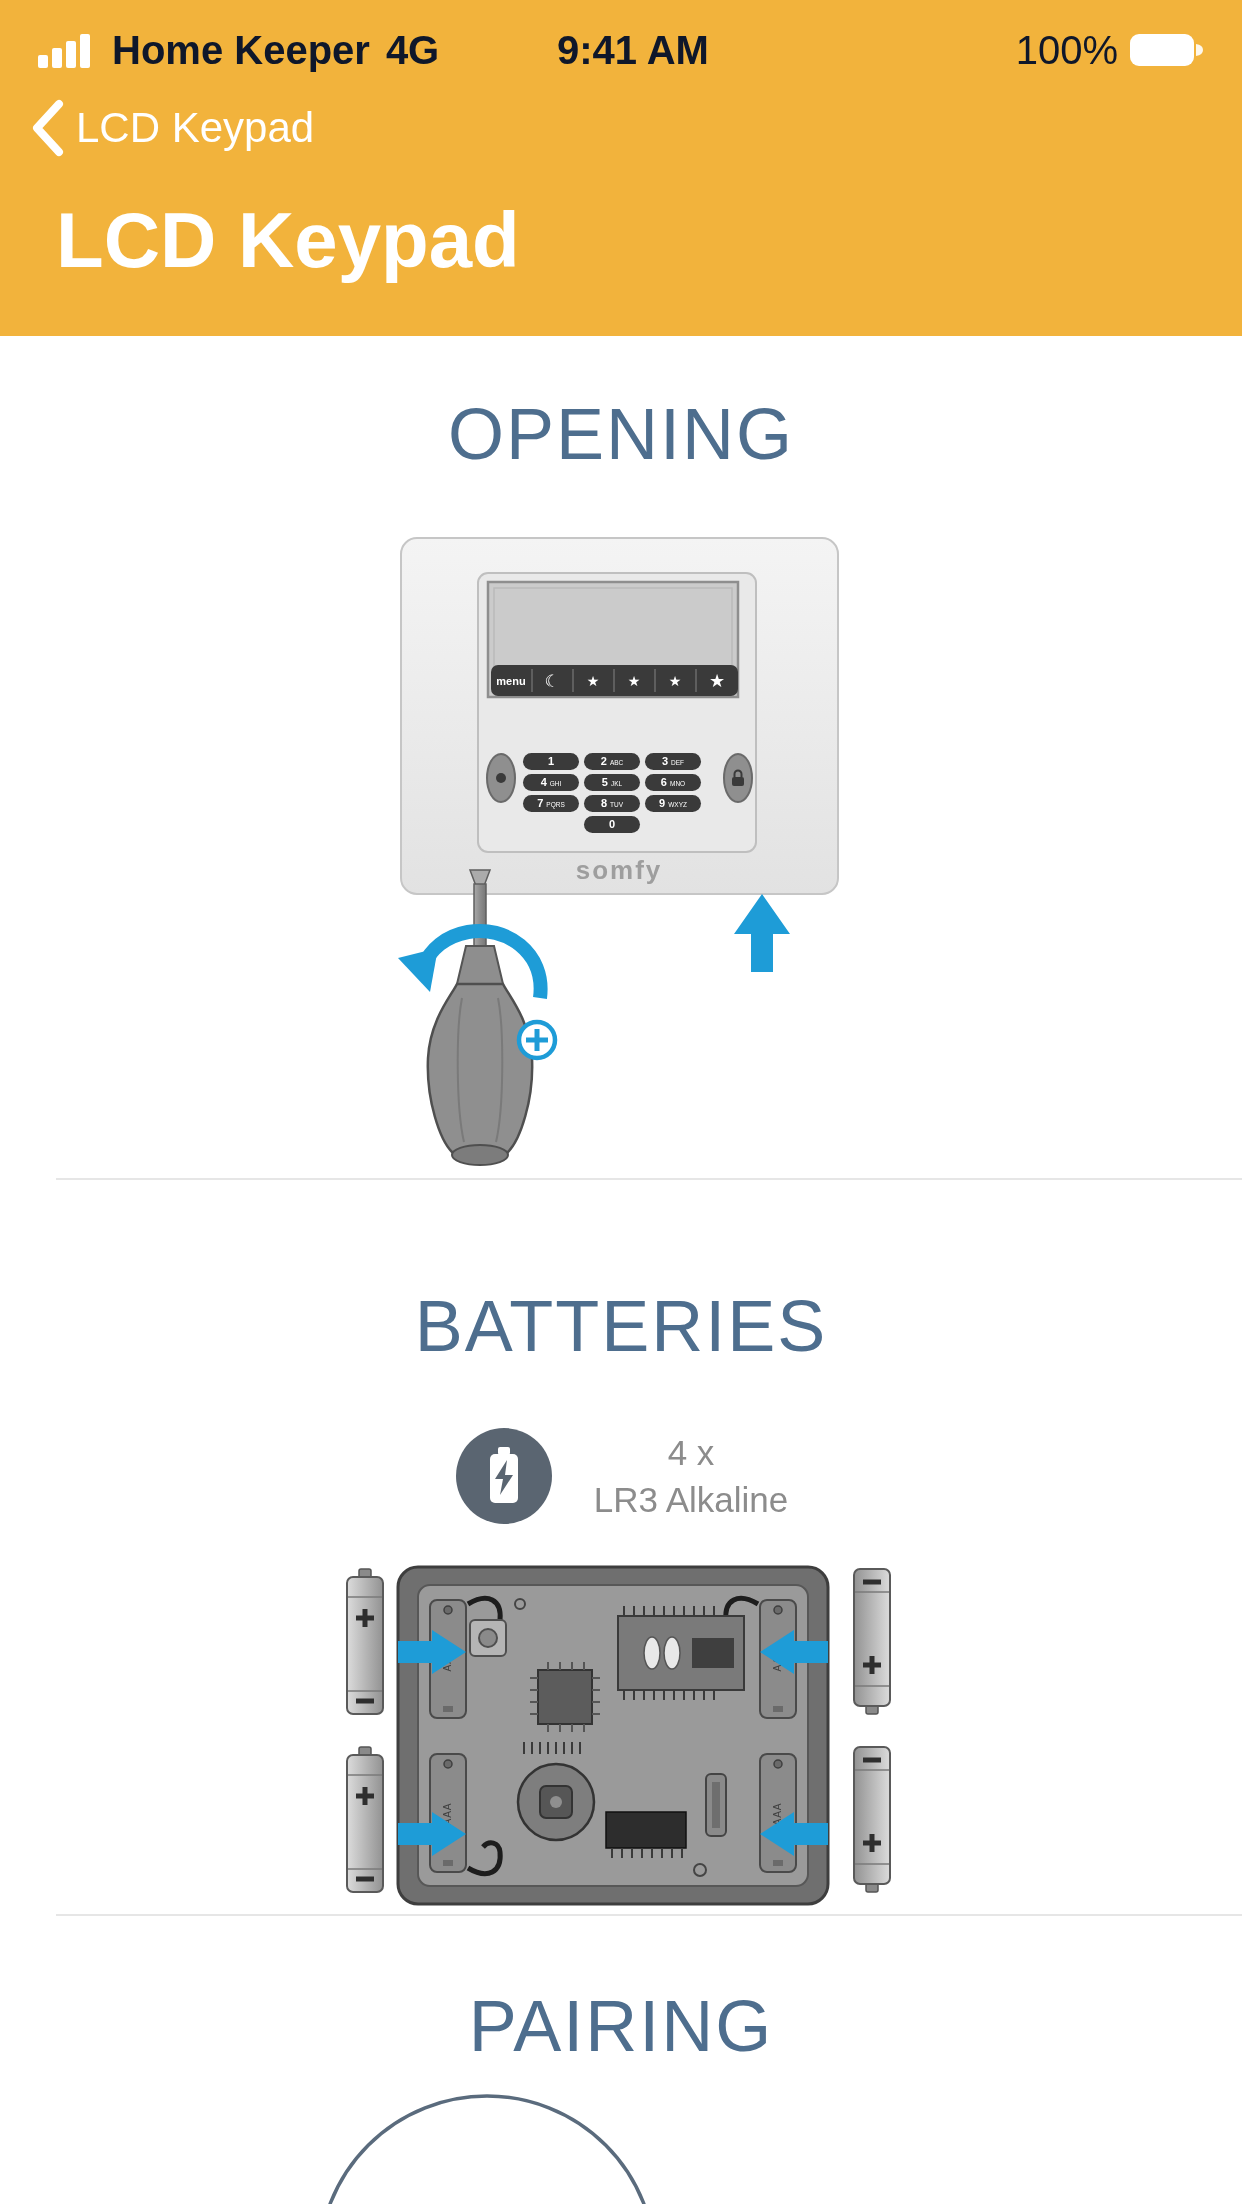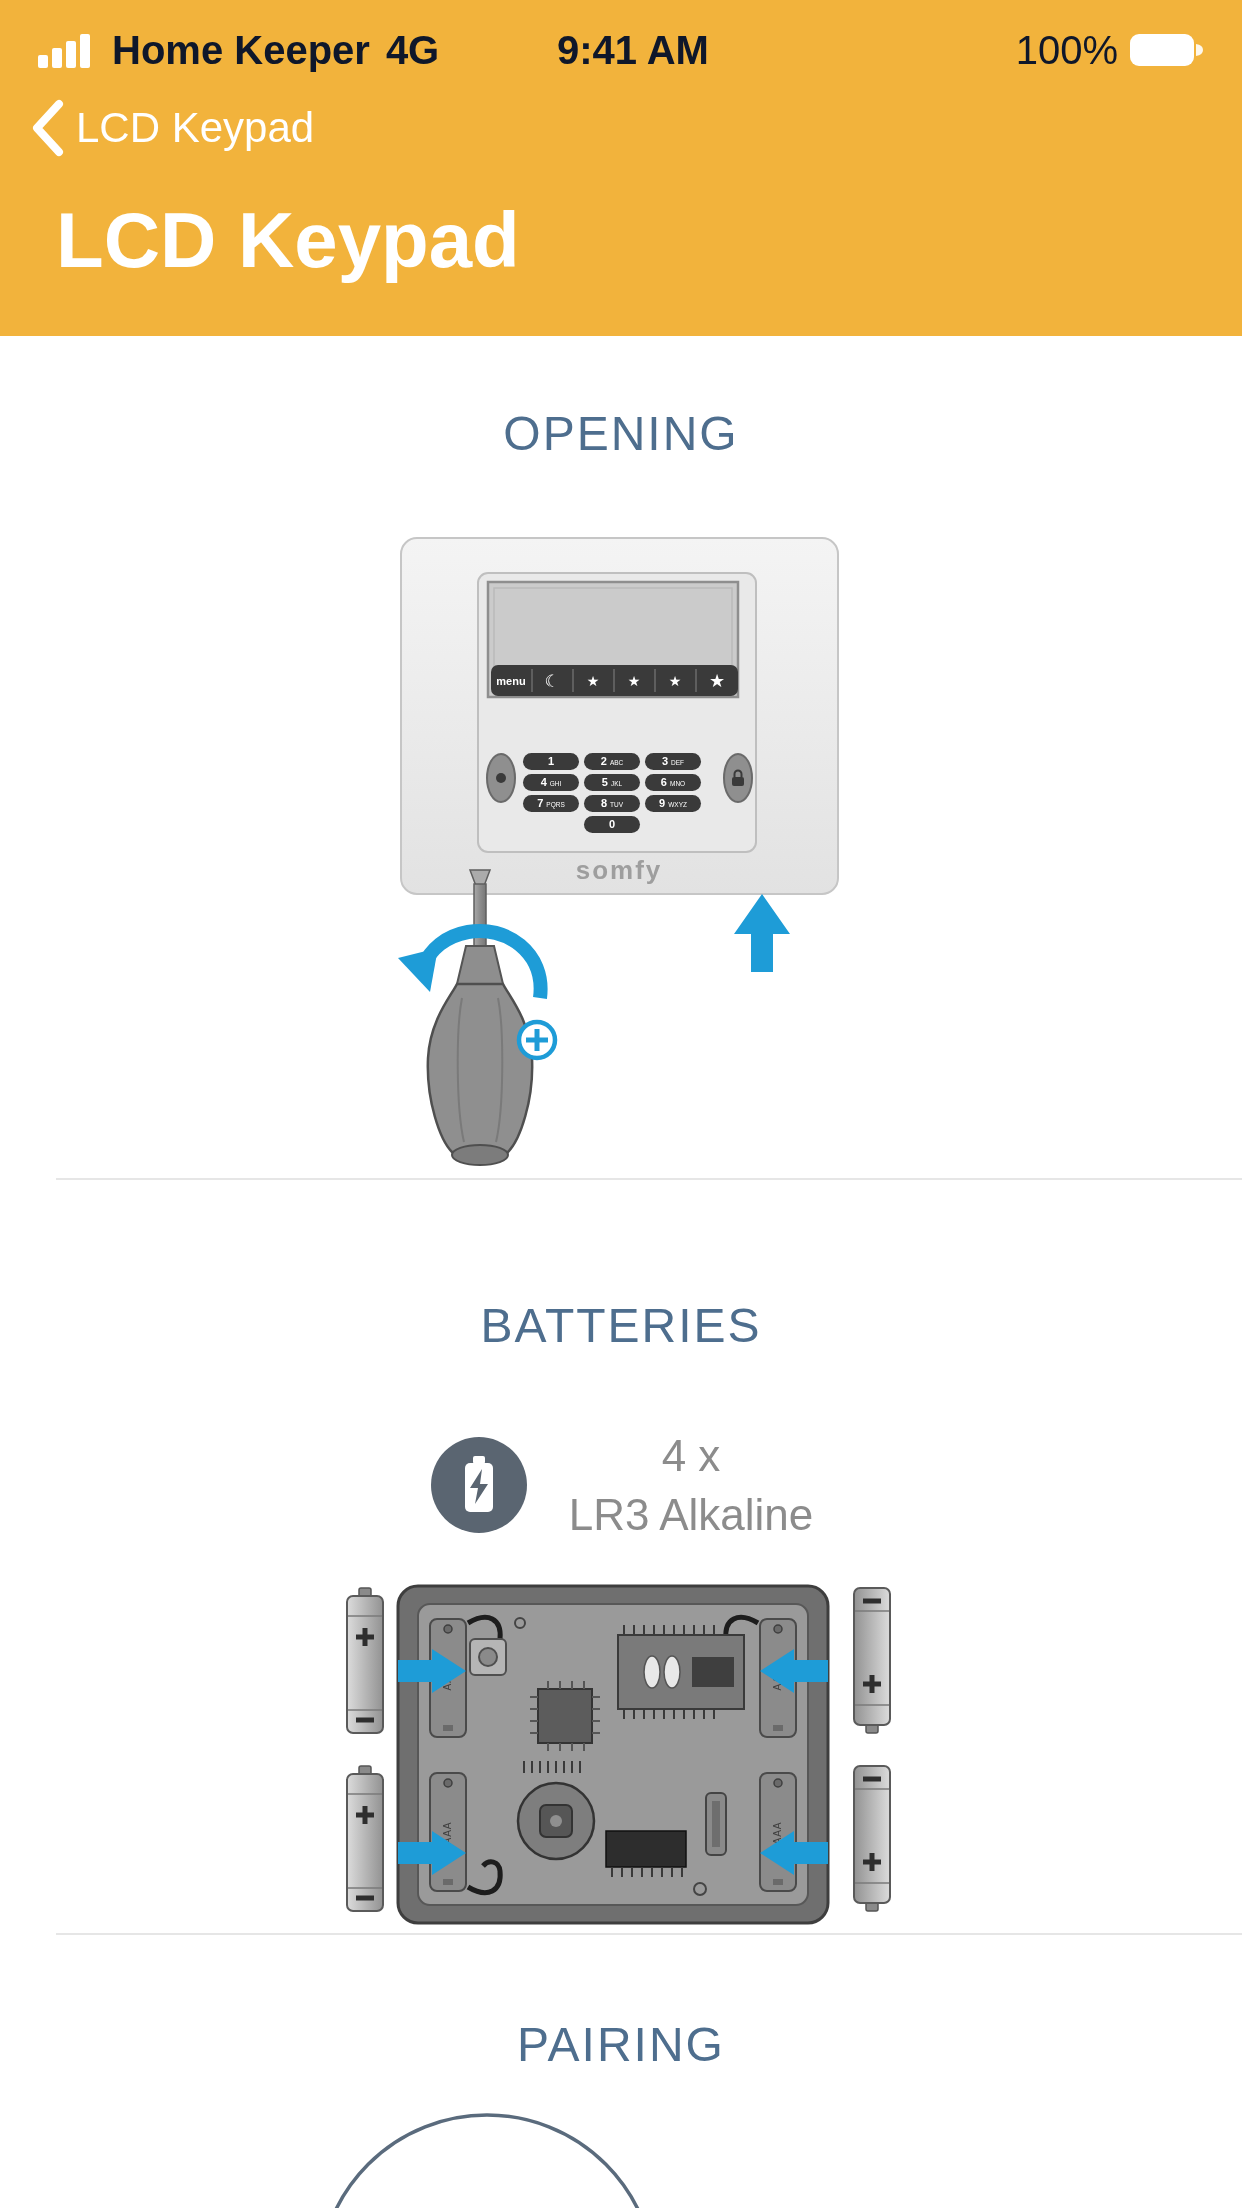--- a/index.html
+++ b/index.html
@@ -17,36 +17,36 @@
   .sb-right { margin-left:auto; display:flex; align-items:center; gap:12px; }
 
   .nav-row { display:flex; align-items:center; margin-top:10px; padding:0 30px; height:64px; color:#fff; }
   .back-btn { display:flex; align-items:center; gap:10px; cursor:pointer; }
   .back-label { font-size:42px; color:#fff; }
 
   .large-title { color:#fff; font-size:78px; font-weight:bold; padding:40px 56px 0 56px; line-height:1.05; }
 
   
   .content { background:#fff; }
-  h2.section-title { text-align:center; color:#4E6E8E; font-size:48px; font-weight:400; letter-spacing:2px; line-height:68px; }
+  h2.section-title { text-align:center; color:#4E6E8E; font-size:72px; font-weight:400; letter-spacing:2px; line-height:68px; }
   .t-opening { margin-top:64px; }
   .t-batteries { margin-top:112px; }
   .t-pairing { margin-top:76px; }
 
   .fig { display:block; }
   .fig1 { margin-top:60px; }
   .fig2 { margin-top:38px; }
   .fig3 { margin-top:32px; }
 
   hr.divider { border:none; border-top:2px solid #E6E6E6; margin:0 0 0 56px; }
   .hr1 { margin-top:18px; }
   .hr2 { margin-top:12px; }
 
   .battery-spec { margin-top:66px; display:flex; justify-content:center; align-items:center; gap:40px; }
-  .battery-spec-text { text-align:center; color:#8C8C8C; font-size:44px; line-height:1.35; }
+  .battery-spec-text { text-align:center; color:#8C8C8C; font-size:35px; line-height:1.35; }
 
   svg { font-family:"Liberation Sans", sans-serif; display:block; }
   svg text { user-select:none; }
 </style>
 </head>
 <body>
 
 <div class="screen">
 
   <div class="yellow">

